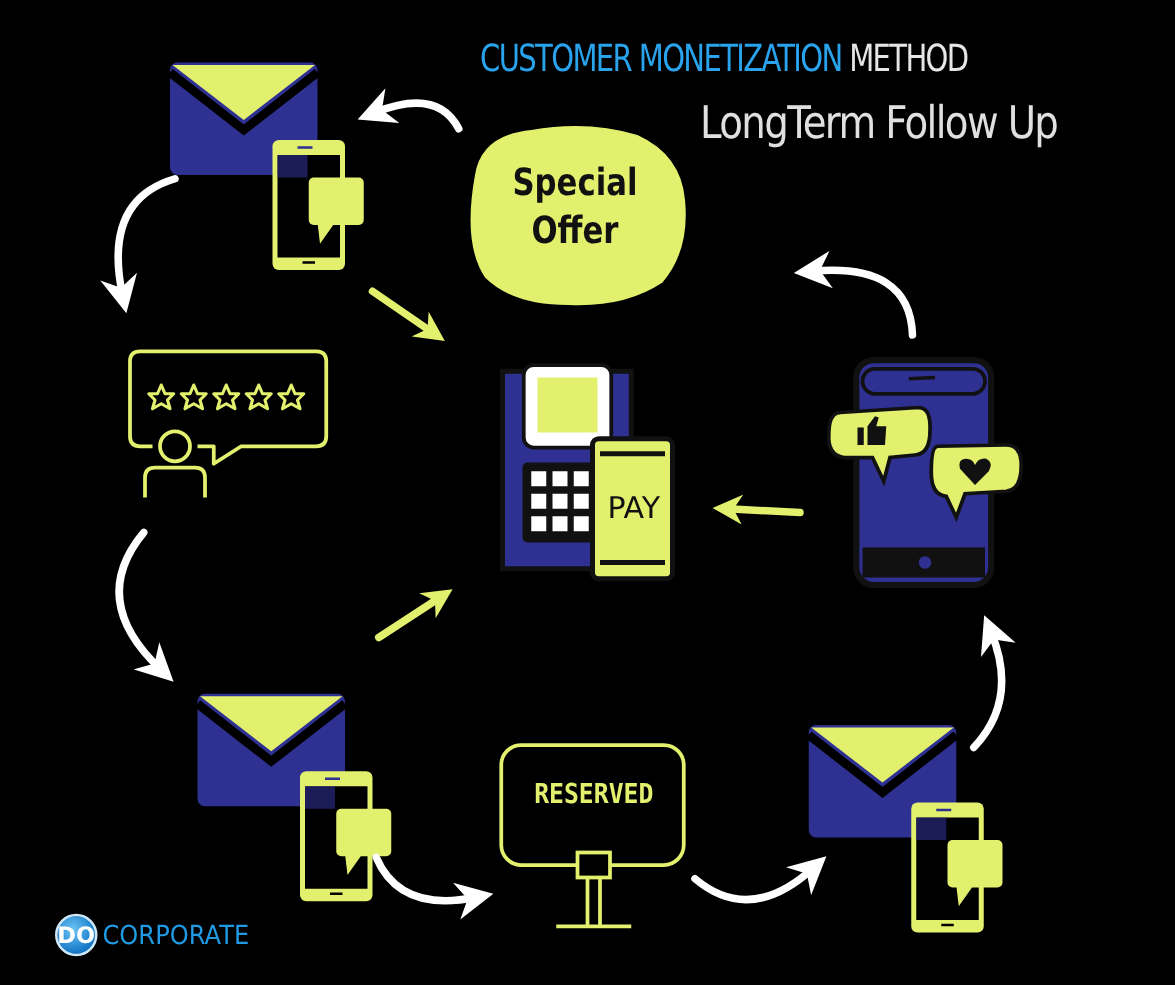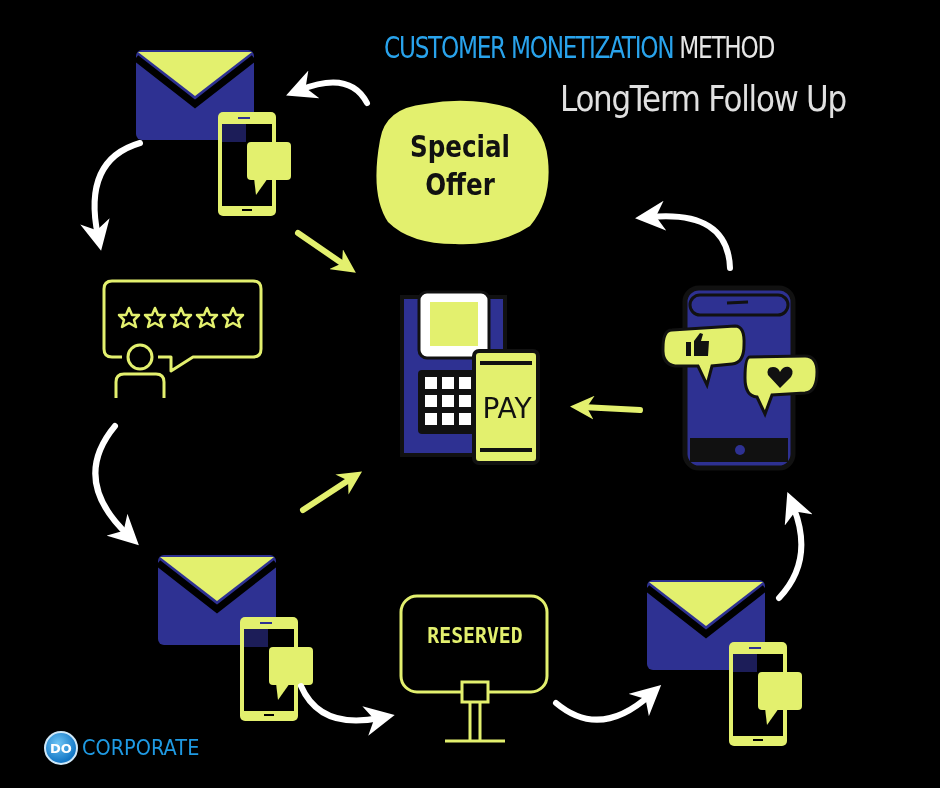--- a/index.html
+++ b/index.html
@@ -3,24 +3,24 @@
 <meta charset="utf-8">
 <style>
   html, body { margin:0; padding:0; background:#000; }
   body { width:940px; height:788px; position:relative; overflow:hidden; font-family:"DejaVu Sans", sans-serif; }
   .abs { position:absolute; }
   .title1 { left:384px; top:30px; font-family:"DejaVu Sans", sans-serif; font-size:30px; letter-spacing:-1.5px; white-space:nowrap; font-stretch:condensed; transform:scaleX(0.86); transform-origin:left top; }
   .title1 .blue { color:#29a3ec; }
   .title1 .white { color:#e6e6e6; }
   .title2 { left:560px; top:78px; color:#e0e0e0; font-size:36px; letter-spacing:-1.5px; white-space:nowrap; transform:scaleX(0.86); transform-origin:left top; }
   .offer-text { left:372px; top:128px; width:176px; text-align:center; font-family:"DejaVu Sans", sans-serif; font-weight:bold; font-size:30px; line-height:38px; color:#111; transform:scaleX(0.82); }
-  .pay-text { left:476px; top:392px; width:62px; text-align:center; font-size:28px; color:#111; font-family:"DejaVu Sans", sans-serif; }
+  .pay-text { left:476px; top:392px; width:62px; text-align:center; font-size:24px; color:#111; font-family:"DejaVu Sans", sans-serif; }
   .reserved-text { left:408px; top:623px; width:134px; text-align:center; font-family:"DejaVu Sans Mono", monospace; font-weight:bold; font-size:22px; color:#e3f06e; letter-spacing:0px; transform:scaleX(0.9); }
   .logo { left:44px; top:730px; height:36px; display:flex; align-items:center; }
-  .logo-circle { width:34px; height:34px; border-radius:50%; background:radial-gradient(circle at 40% 35%, #6cc4f5, #1578c6 70%); border:2px solid #cfe8f8; color:#fff; font-weight:bold; font-size:13px; display:flex; align-items:center; justify-content:center; box-sizing:border-box; }
+  .logo-circle { width:34px; height:34px; border-radius:50%; background:radial-gradient(circle at 40% 35%, #6cc4f5, #1578c6 70%); border:2px solid #cfe8f8; color:#fff; font-weight:bold; font-size:18px; display:flex; align-items:center; justify-content:center; box-sizing:border-box; }
   .logo-text { color:#1f9ae3; font-size:21px; margin-left:4px; letter-spacing:0px; transform:scaleX(0.92); transform-origin:left center; }
 </style>
 </head>
 <body>
 
 <div class="abs title1">
   <span class="blue">CUSTOMER MONETIZATION</span>
   <span class="white">METHOD</span>
 </div>
 <div class="abs title2">LongTerm Follow Up</div>

